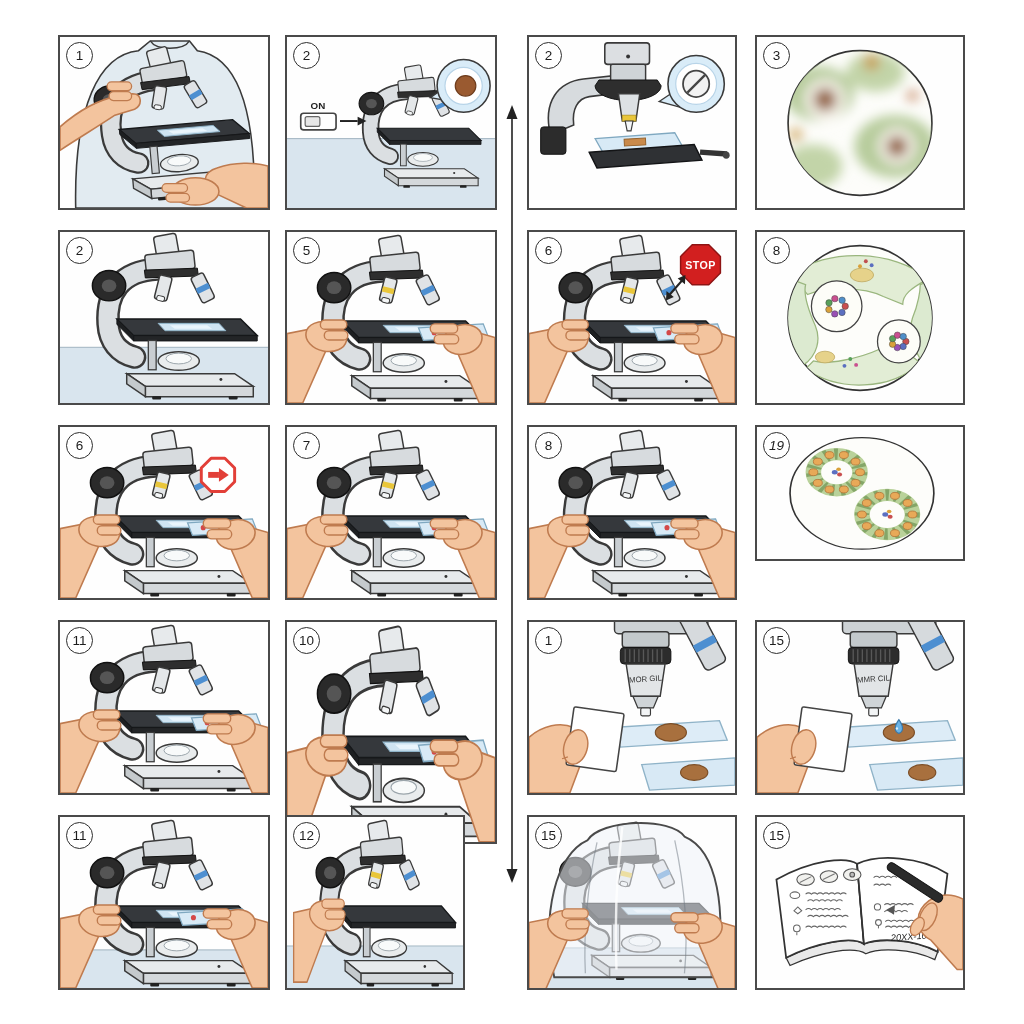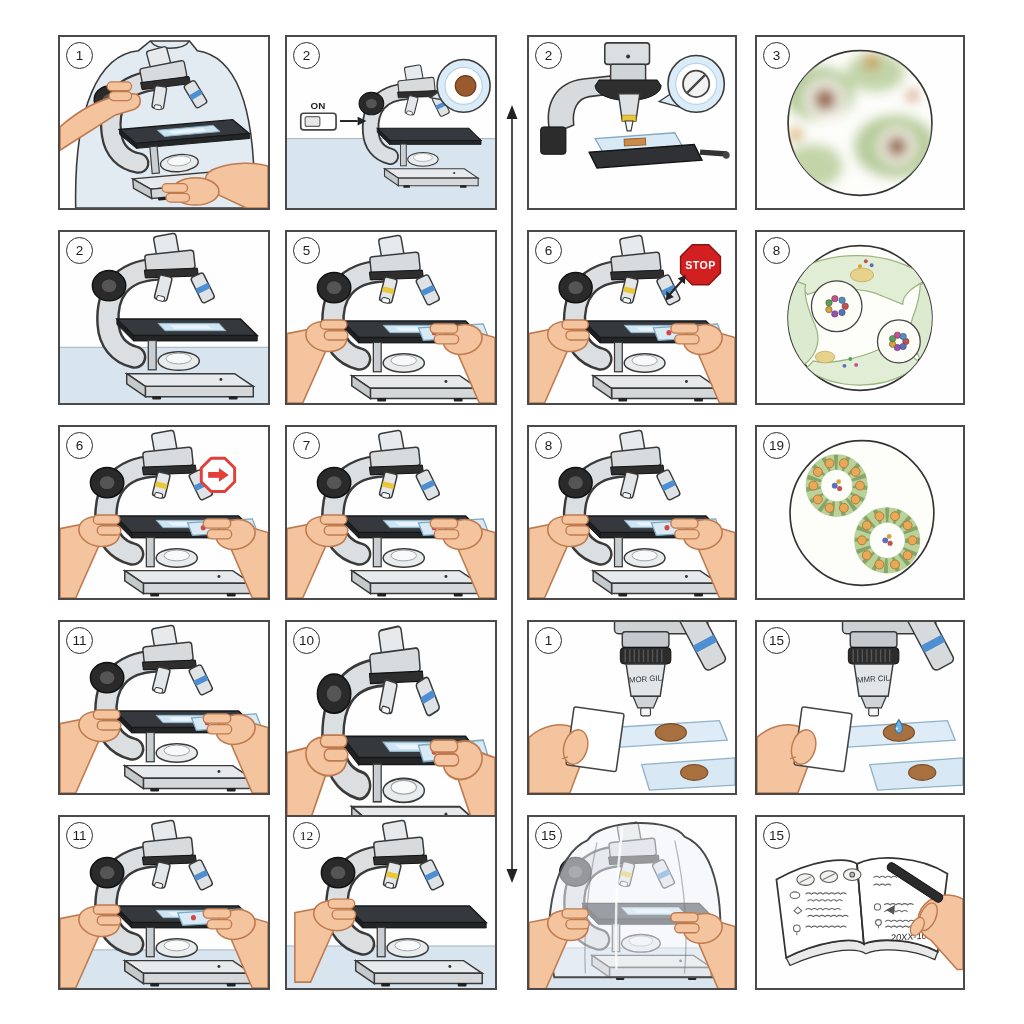--- a/index.html
+++ b/index.html
@@ -579,21 +579,21 @@
         </g>
         <g transform="translate(0 0)">
           <path d="M212,175 L212,108 L184,100 C171,97 165,108 171,117 L196,175 Z" fill="#f3c49e" stroke="#bf7b4f" stroke-width="1.6"></path>
           <ellipse cx="179" cy="110" rx="20" ry="15" transform="rotate(-12 179 110)" fill="#f3c49e" stroke="#bf7b4f" stroke-width="1.6"></ellipse>
           <rect x="146" y="94" width="28" height="9.5" rx="4.7" fill="#f3c49e" stroke="#bf7b4f" stroke-width="1.4"></rect>
           <rect x="150" y="105" width="25" height="9.5" rx="4.7" fill="#f3c49e" stroke="#bf7b4f" stroke-width="1.4"></rect>
         </g>
       </svg>
       <div class="badge">8</div>
     </figure>
-    <figure class="panel" style="left: 755px; top: 425px; width: 210px; height: 175px;">
+    <figure class="panel" style="left: 755px; top: 425px; width: 210px; height: 136px; font-style: italic;">
       <svg viewBox="0 0 212 175" preserveAspectRatio="none">
         <g>
           <circle cx="108" cy="88" r="74" fill="#fdfdfa" stroke="#333" stroke-width="1.7"></circle>
           <circle cx="82" cy="60" r="24" fill="none" stroke="#b9d29a" stroke-width="16"></circle>
           <circle cx="82" cy="60" r="24" fill="none" stroke="#4f7a35" stroke-width="15" stroke-dasharray="3.5 6.5" opacity="0.5"></circle>
           <circle cx="106.0" cy="60.0" r="4.6" fill="#e8a958" stroke="#b5783a" stroke-width="1"></circle>
           <circle cx="101.4" cy="74.1" r="4.6" fill="#e8a958" stroke="#b5783a" stroke-width="1"></circle>
           <circle cx="89.4" cy="82.8" r="4.6" fill="#e8a958" stroke="#b5783a" stroke-width="1"></circle>
           <circle cx="74.6" cy="82.8" r="4.6" fill="#e8a958" stroke="#b5783a" stroke-width="1"></circle>
           <circle cx="62.6" cy="74.1" r="4.6" fill="#e8a958" stroke="#b5783a" stroke-width="1"></circle>
@@ -883,21 +883,21 @@
         </g>
         <g transform="translate(0 0)">
           <path d="M212,175 L212,108 L184,100 C171,97 165,108 171,117 L196,175 Z" fill="#f3c49e" stroke="#bf7b4f" stroke-width="1.6"></path>
           <ellipse cx="179" cy="110" rx="20" ry="15" transform="rotate(-12 179 110)" fill="#f3c49e" stroke="#bf7b4f" stroke-width="1.6"></ellipse>
           <rect x="146" y="94" width="28" height="9.5" rx="4.7" fill="#f3c49e" stroke="#bf7b4f" stroke-width="1.4"></rect>
           <rect x="150" y="105" width="25" height="9.5" rx="4.7" fill="#f3c49e" stroke="#bf7b4f" stroke-width="1.4"></rect>
         </g>
       </svg>
       <div class="badge">11</div>
     </figure>
-    <figure class="panel" style="left: 285px; top: 815px; width: 212px; height: 175px; font-family: Liberation Serif, serif;">
+    <figure class="panel" style="left: 285px; top: 815px; width: 180px; height: 175px;">
       <svg viewBox="0 0 212 175" preserveAspectRatio="none">
         <rect x="0" y="132" width="212" height="43" fill="#d9e5ee"></rect>
         <line x1="0" y1="132" x2="212" y2="132" stroke="#9fb2bf" stroke-width="1"></line>
         <g transform="translate(6,0)">
           <g>
             <path d="M95,40 C58,42 43,64 45,96 C46,114 56,126 72,130" fill="none" stroke="#3a3a3a" stroke-width="24" stroke-linecap="round"></path>
             <path d="M95,40 C58,42 43,64 45,96 C46,114 56,126 72,130" fill="none" stroke="#dbdfe2" stroke-width="19" stroke-linecap="round"></path>
             <ellipse cx="46" cy="57" rx="17" ry="15.5" fill="#2a2a2a" stroke="#111" stroke-width="1.5"></ellipse>
             <ellipse cx="46" cy="57" rx="7.5" ry="6.5" fill="#555"></ellipse>
             <g>

